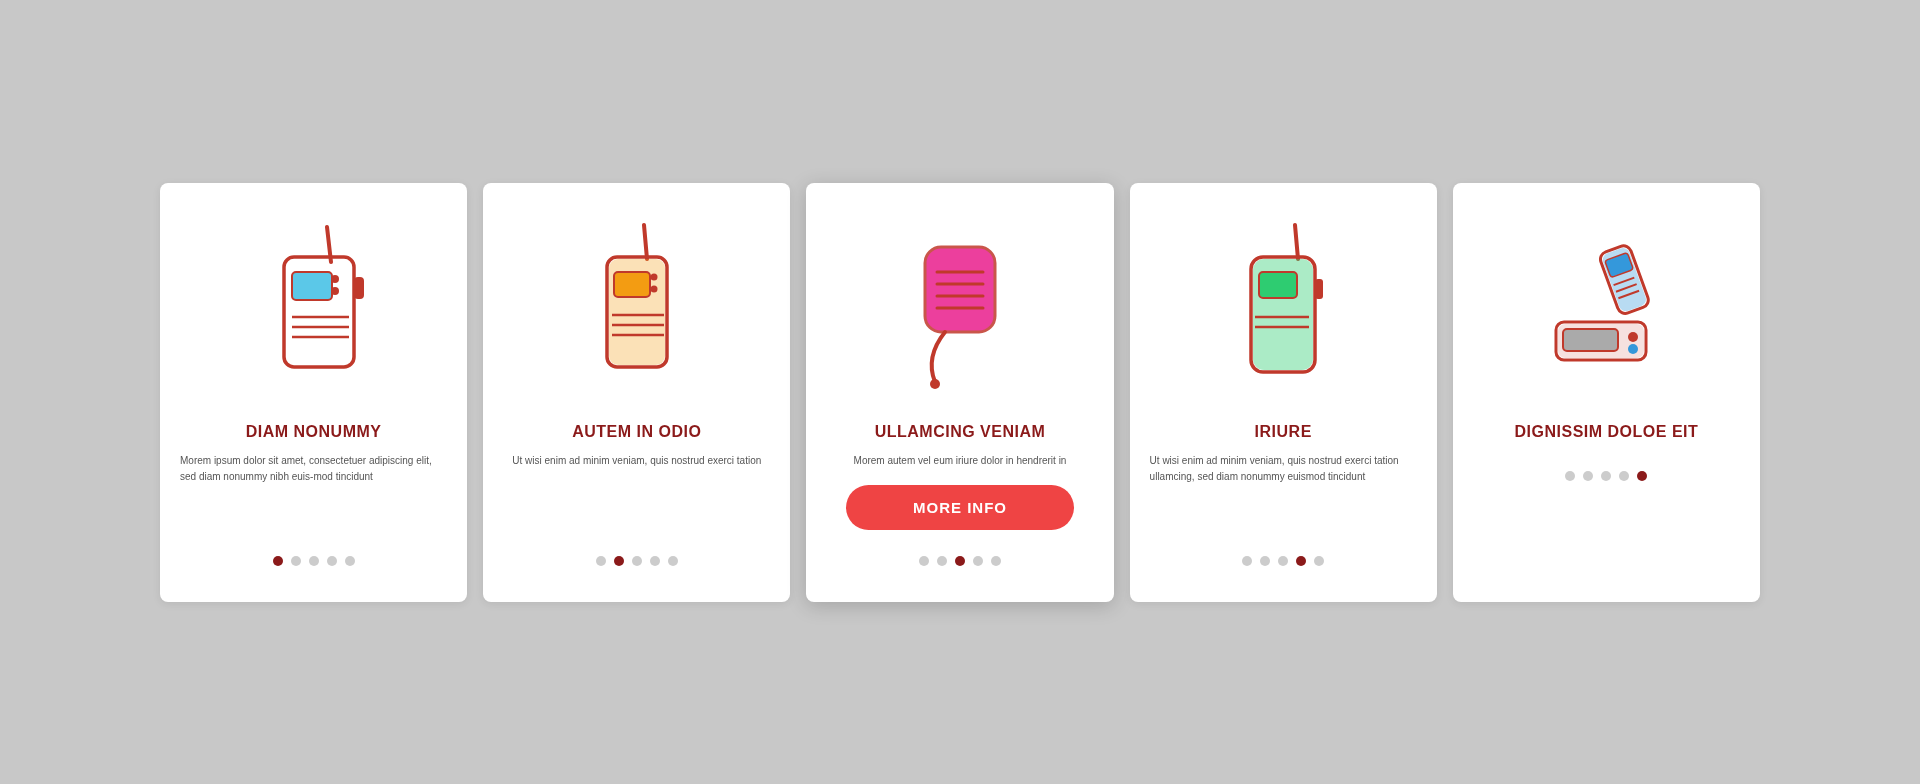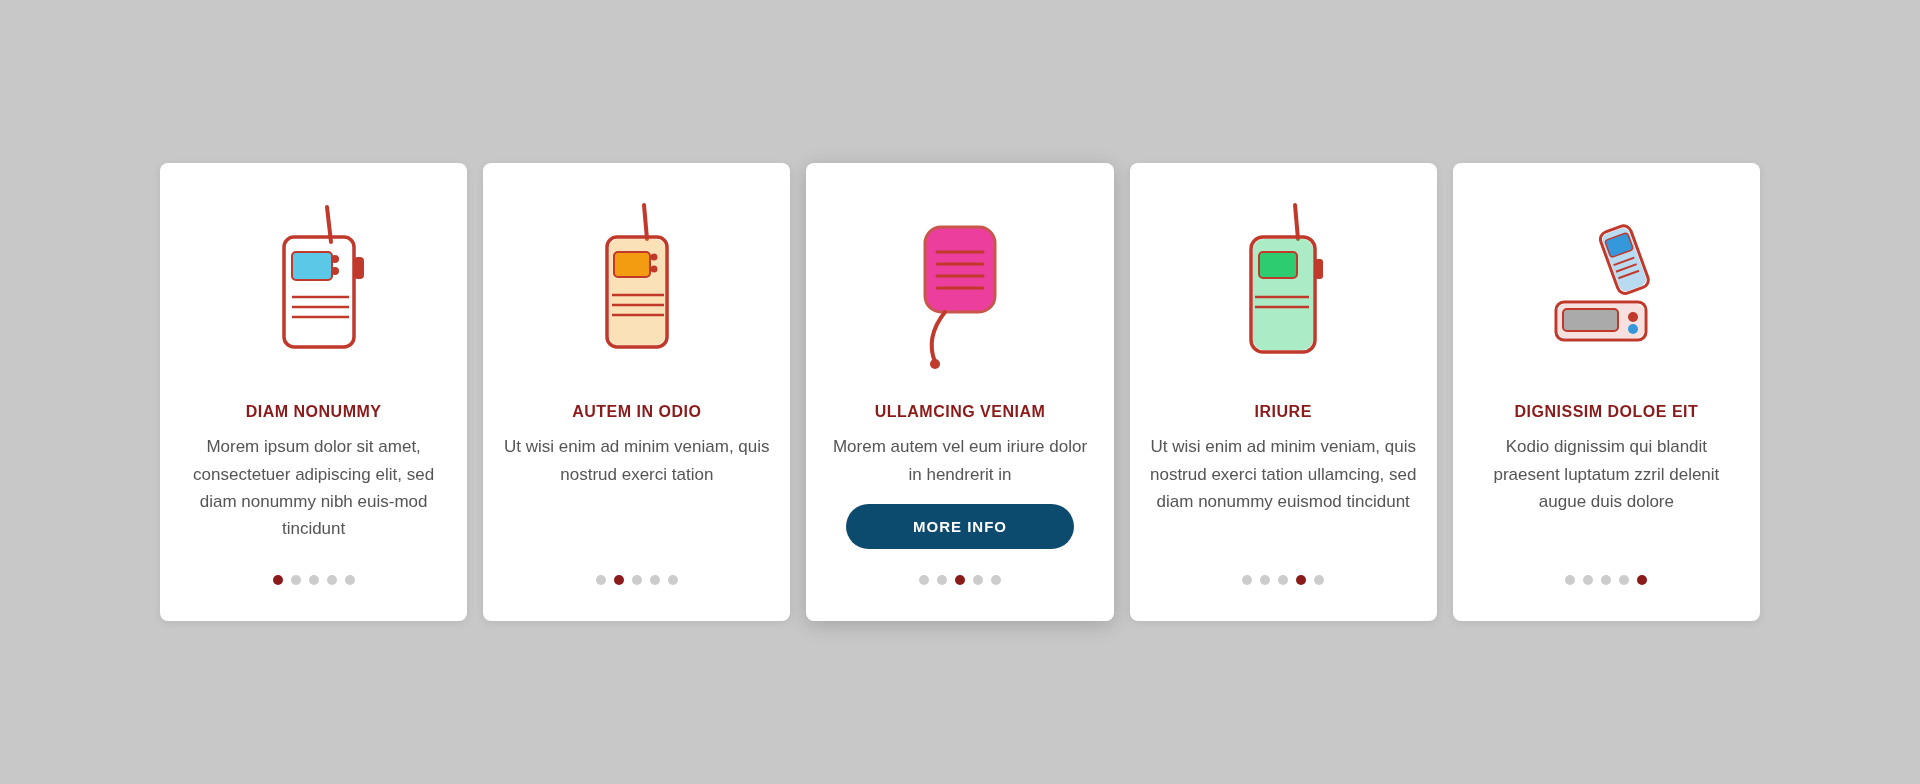--- a/index.html
+++ b/index.html
@@ -43,28 +43,28 @@
     .card-title {
       font-size: 16px;
       font-weight: 700;
       color: #8b1a1a;
       text-align: center;
       margin-bottom: 12px;
       text-transform: uppercase;
       letter-spacing: 0.5px;
     }
     .card-text {
-      font-size: 17px;
+      font-size: 10px;
       color: #555;
-      text-align: center;
+      text-align: left;
       line-height: 1.6;
       flex: 1;
     }
     .more-info-btn {
-      background: #0c4a6e;
+      background: #ef4444;
       color: #fff;
       border: none;
       border-radius: 30px;
       padding: 14px 40px;
       font-size: 15px;
       font-weight: 700;
       letter-spacing: 1px;
       cursor: pointer;
       margin-top: 16px;
       margin-bottom: 8px;
@@ -236,21 +236,20 @@
 
           <rect x="74" y="38" width="24" height="18" rx="3" fill="#3498db" stroke="#c0392b" stroke-width="1.5"></rect>
 
           <line x1="74" y1="64" x2="96" y2="64" stroke="#c0392b" stroke-width="2"></line>
           <line x1="74" y1="71" x2="96" y2="71" stroke="#c0392b" stroke-width="2"></line>
           <line x1="74" y1="78" x2="96" y2="78" stroke="#c0392b" stroke-width="2"></line>
         </g>
       </svg>
     </div>
     <div class="card-title">DIGNISSIM DOLOE EIT</div>
-    <div class="card-text">Kodio dignissim qui blandit praesent luptatum zzril delenit augue duis dolore</div>
     <div class="dots">
       <div class="dot"></div>
       <div class="dot"></div>
       <div class="dot"></div>
       <div class="dot"></div>
       <div class="dot active"></div>
     </div>
   </div>
 
 </div>

